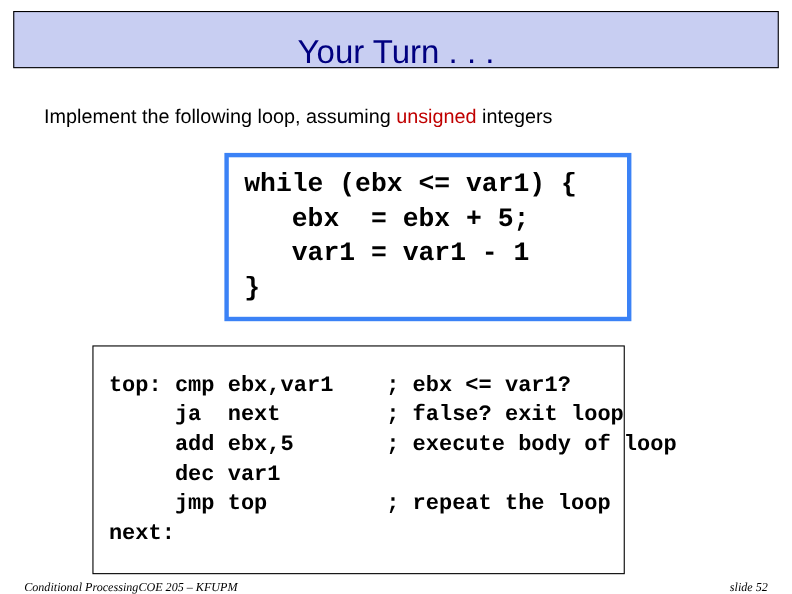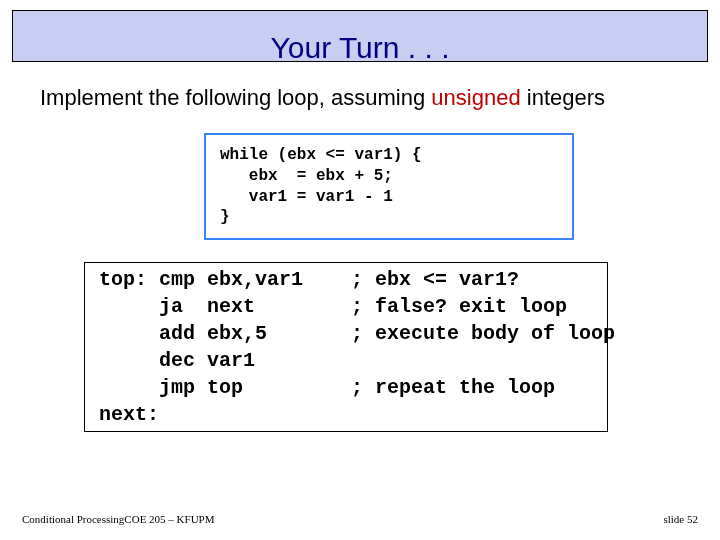--- a/index.html
+++ b/index.html
@@ -15,57 +15,58 @@
     justify-content: center;
   }
   .title-text {
     font-family: "Comic Sans MS", cursive, sans-serif;
     font-size: 30px;
     color: #000080;
     font-weight: 400;
     margin-top: 24px;
   }
   .subtitle {
-    font-size: 22px;
+    font-size: 18px;
     color: #000;
-    margin: 23px 0 0 40px;
+    margin: 34px 0 0 40px;
   }
   .unsigned { color: #c00000; }
   .code-box {
-    border: 2px solid #3b82f6;
+    border: 4px solid #3b82f6;
     font-family: "Courier New", monospace;
-    font-size: 16px;
+    font-size: 24px;
     font-weight: bold;
     padding: 10px 14px;
     margin: 22px 0 0 204px;
     width: 370px;
     white-space: pre;
     line-height: 1.3;
   }
   .asm-box {
     border: 1px solid #000;
     font-family: "Courier New", monospace;
     font-size: 20px;
     font-weight: bold;
-    padding: 3px 14px;
+    padding: 22px 14px;
     margin: 22px 0 0 84px;
-    width: 524px;
+    width: 484px;
     white-space: pre;
     line-height: 1.35;
   }
   .footer {
     position: absolute;
-    bottom: 25px;
+    bottom: 10px;
     left: 0;
     width: 100%;
     display: flex;
     justify-content: space-between;
     align-items: center;
     padding: 0 22px;
     font-size: 11px;
+    font-style: italic;
     color: #000;
   }
   .footer-left { font-family: Georgia, serif; }
   .footer-center { font-family: Georgia, serif; text-align: left; flex: 1; }
   .footer-right { font-family: Georgia, serif; }
 </style>
 </head>
 <body>
 
 <div class="slide">

